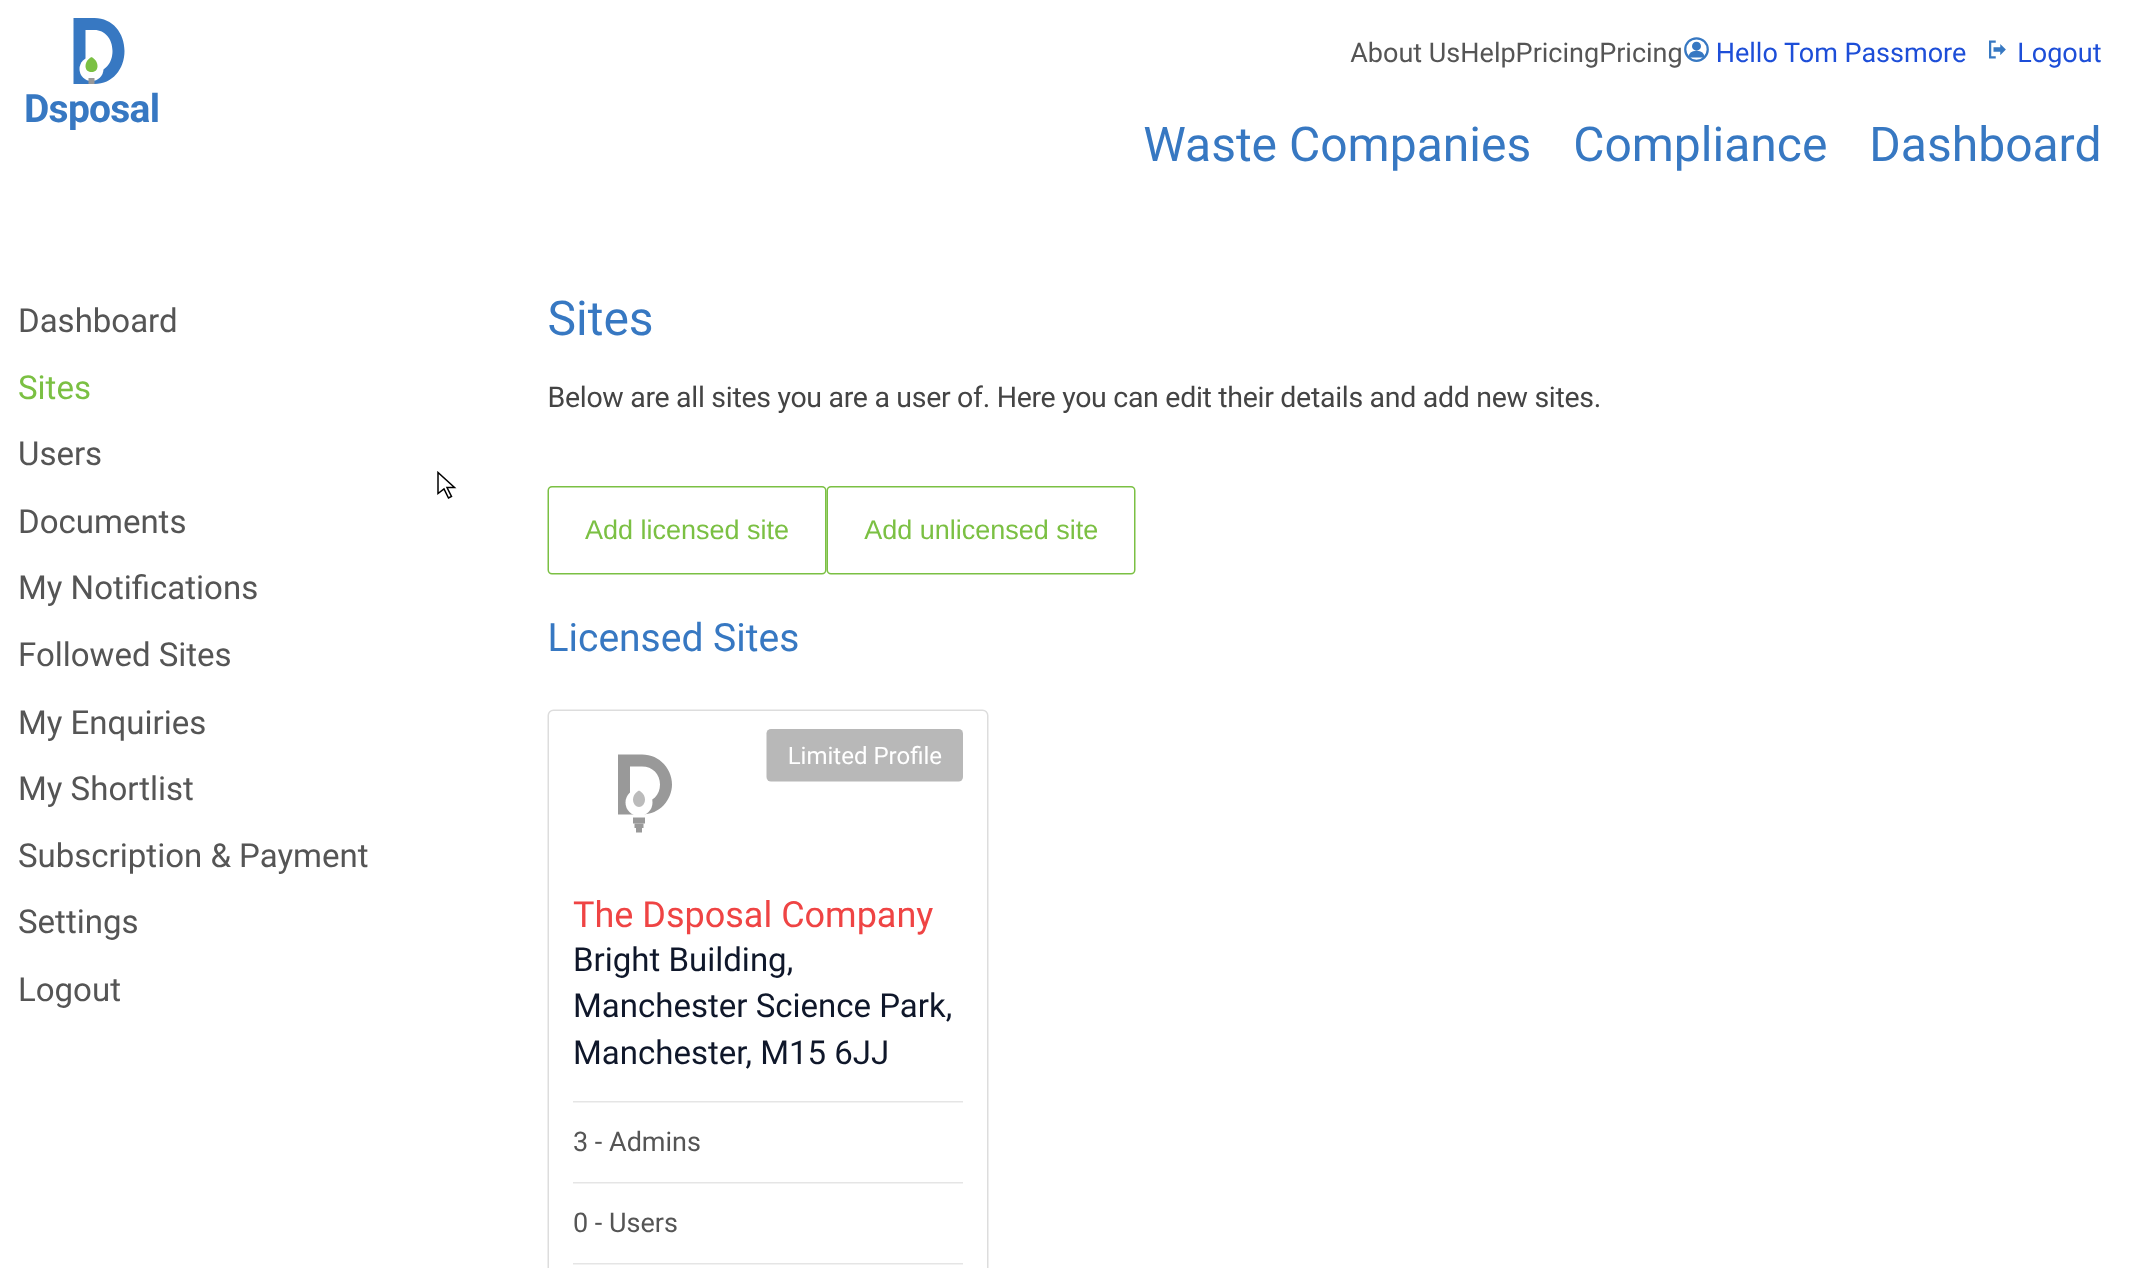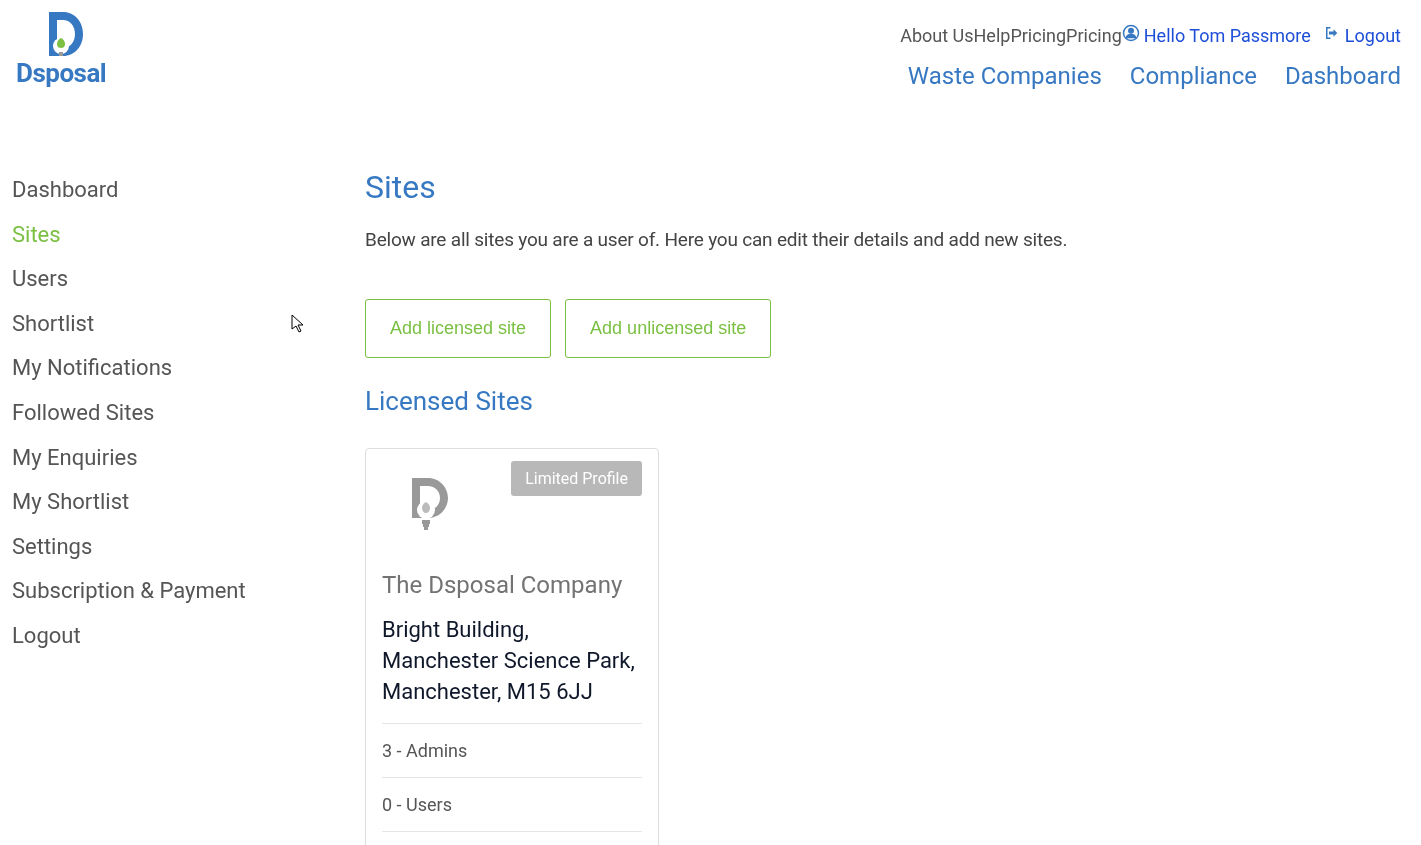--- a/index.html
+++ b/index.html
@@ -65,22 +65,22 @@
     }
     .logout-link {
       display: inline-flex;
       align-items: center;
       gap: 4px;
       margin-left: 12px;
     }
     .secondary-nav {
       display: flex;
       gap: 28px;
-      font-size: 24px;
-      margin-top: 10px;
+      font-size: 32px;
+      margin-top: 24px;
     }
     .secondary-nav a {
       color: #3778c2;
       text-decoration: none;
     }
     .main-layout {
       display: flex;
       padding-top: 70px;
     }
     .sidebar {
@@ -109,21 +109,20 @@
       margin-bottom: 22px;
     }
     .page-intro {
       font-size: 19px;
       color: #444;
       margin-bottom: 48px;
       letter-spacing: -0.2px;
     }
     .action-buttons {
       display: flex;
-      gap: 14px;
       margin-bottom: 28px;
     }
     .btn-outline {
       border: 1px solid #7bc043;
       color: #7bc043;
       background: #fff;
       font-size: 18px;
       padding: 18px 24px;
       cursor: pointer;
       border-radius: 3px;
@@ -158,24 +157,24 @@
     }
     .badge {
       background: #b8b8b8;
       color: #fff;
       font-size: 16px;
       padding: 8px 14px;
       border-radius: 3px;
       white-space: nowrap;
     }
     .site-name {
-      color: #737373;
+      color: #ef4444;
       font-size: 24px;
       font-weight: 400;
-      margin-bottom: 16px;
+      margin-bottom: 2px;
       cursor: pointer;
     }
     .site-address {
       color: #0f172a;
       font-size: 22px;
       line-height: 1.4;
       margin-bottom: 16px;
     }
     .stat-row {
       border-top: 1px solid #e5e5e5;
@@ -243,27 +242,27 @@
       <a href="#">Dashboard</a>
     </div>
   </div>
 </div>
 
 <div class="main-layout">
   <div class="sidebar">
     <div class="sidebar-item">Dashboard</div>
     <div class="sidebar-item active">Sites</div>
     <div class="sidebar-item">Users</div>
-    <div class="sidebar-item">Shortlist</div>
+    <div class="sidebar-item">Documents</div>
     <div class="sidebar-item">My Notifications</div>
     <div class="sidebar-item">Followed Sites</div>
     <div class="sidebar-item">My Enquiries</div>
     <div class="sidebar-item">My Shortlist</div>
+    <div class="sidebar-item">Subscription &amp; Payment</div>
     <div class="sidebar-item">Settings</div>
-    <div class="sidebar-item">Subscription &amp; Payment</div>
     <div class="sidebar-item">Logout</div>
   </div>
 
   <div class="content">
     <h1 class="page-title">Sites</h1>
     <p class="page-intro">Below are all sites you are a user of. Here you can edit their details and add new sites.</p>
 
     <div class="action-buttons">
       <button class="btn-outline">Add licensed site</button>
       <button class="btn-outline">Add unlicensed site</button>

